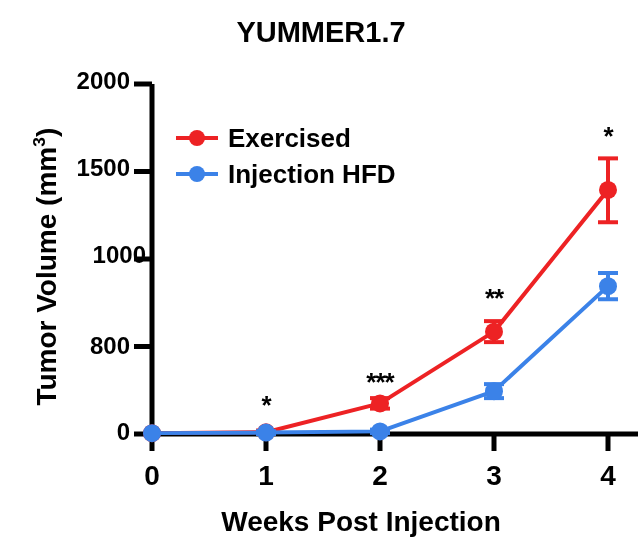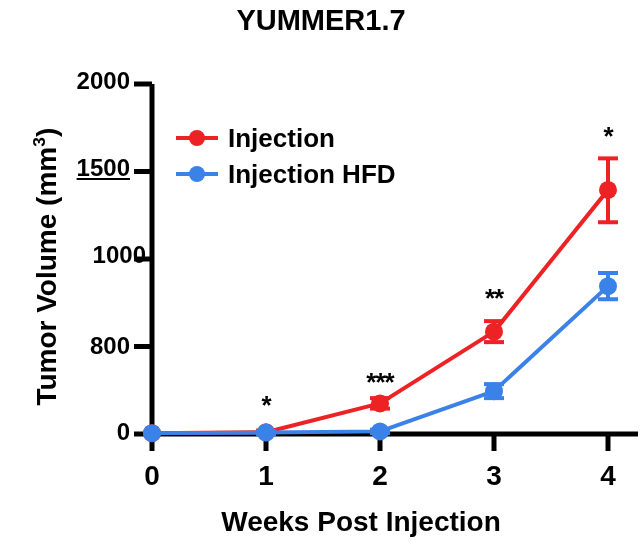--- a/index.html
+++ b/index.html
@@ -13,21 +13,21 @@
   #figure {
     position: relative;
     width: 642px;
     height: 552px;
     background: #ffffff;
     overflow: hidden;
   }
   #chart-title {
     position: absolute;
     left: 0;
-    top: 4px;
+    top: 16px;
     width: 642px;
     text-align: center;
     font-size: 29px;
     font-weight: bold;
     color: #000000;
     letter-spacing: 0px;
   }
   #y-axis-label {
     position: absolute;
     left: -134px;
@@ -134,21 +134,21 @@
 
 <div id="figure">
 
   <div id="chart-title">YUMMER1.7</div>
 
   <div id="y-axis-label"><span>Tumor Volume (mm</span><sup>3</sup><span>)</span></div>
 
   <div id="x-axis-label">Weeks Post Injection</div>
 
   <div class="tick-label-y" style="left:20px; top:69px;">2000</div>
-  <div class="tick-label-y" style="left:20px; top:156px;text-decoration:underline;">1500</div>
+  <div class="tick-label-y" style="left:20px; top:156px;">1500</div>
   <div class="tick-label-y" style="left:36px; top:243px;">1000</div>
   <div class="tick-label-y" style="left:20px; top:334px;">800</div>
   <div class="tick-label-y" style="left:20px; top:420px;">0</div>
 
   <div class="tick-label-x" style="left:122px; top:462px;">0</div>
   <div class="tick-label-x" style="left:236px; top:462px;">1</div>
   <div class="tick-label-x" style="left:350px; top:462px;">2</div>
   <div class="tick-label-x" style="left:464px; top:462px;">3</div>
   <div class="tick-label-x" style="left:578px; top:462px;">4</div>
 
@@ -156,21 +156,21 @@
   <div class="sig-label" style="left:345px; top:369px;">***</div>
   <div class="sig-label" style="left:459px; top:285px;">**</div>
   <div class="sig-label" style="left:573px; top:123px;">*</div>
 
   <div id="legend">
     <div class="legend-row">
       <span class="legend-marker">
         <span class="legend-line" style="background:#ED2224;"></span>
         <span class="legend-dot" style="background:#ED2224;"></span>
       </span>
-      <span class="legend-text">Injection</span>
+      <span class="legend-text">Exercised</span>
     </div>
     <div class="legend-row">
       <span class="legend-marker">
         <span class="legend-line" style="background:#3B82E8;"></span>
         <span class="legend-dot" style="background:#3B82E8;"></span>
       </span>
       <span class="legend-text">Injection HFD</span>
     </div>
   </div>
 

